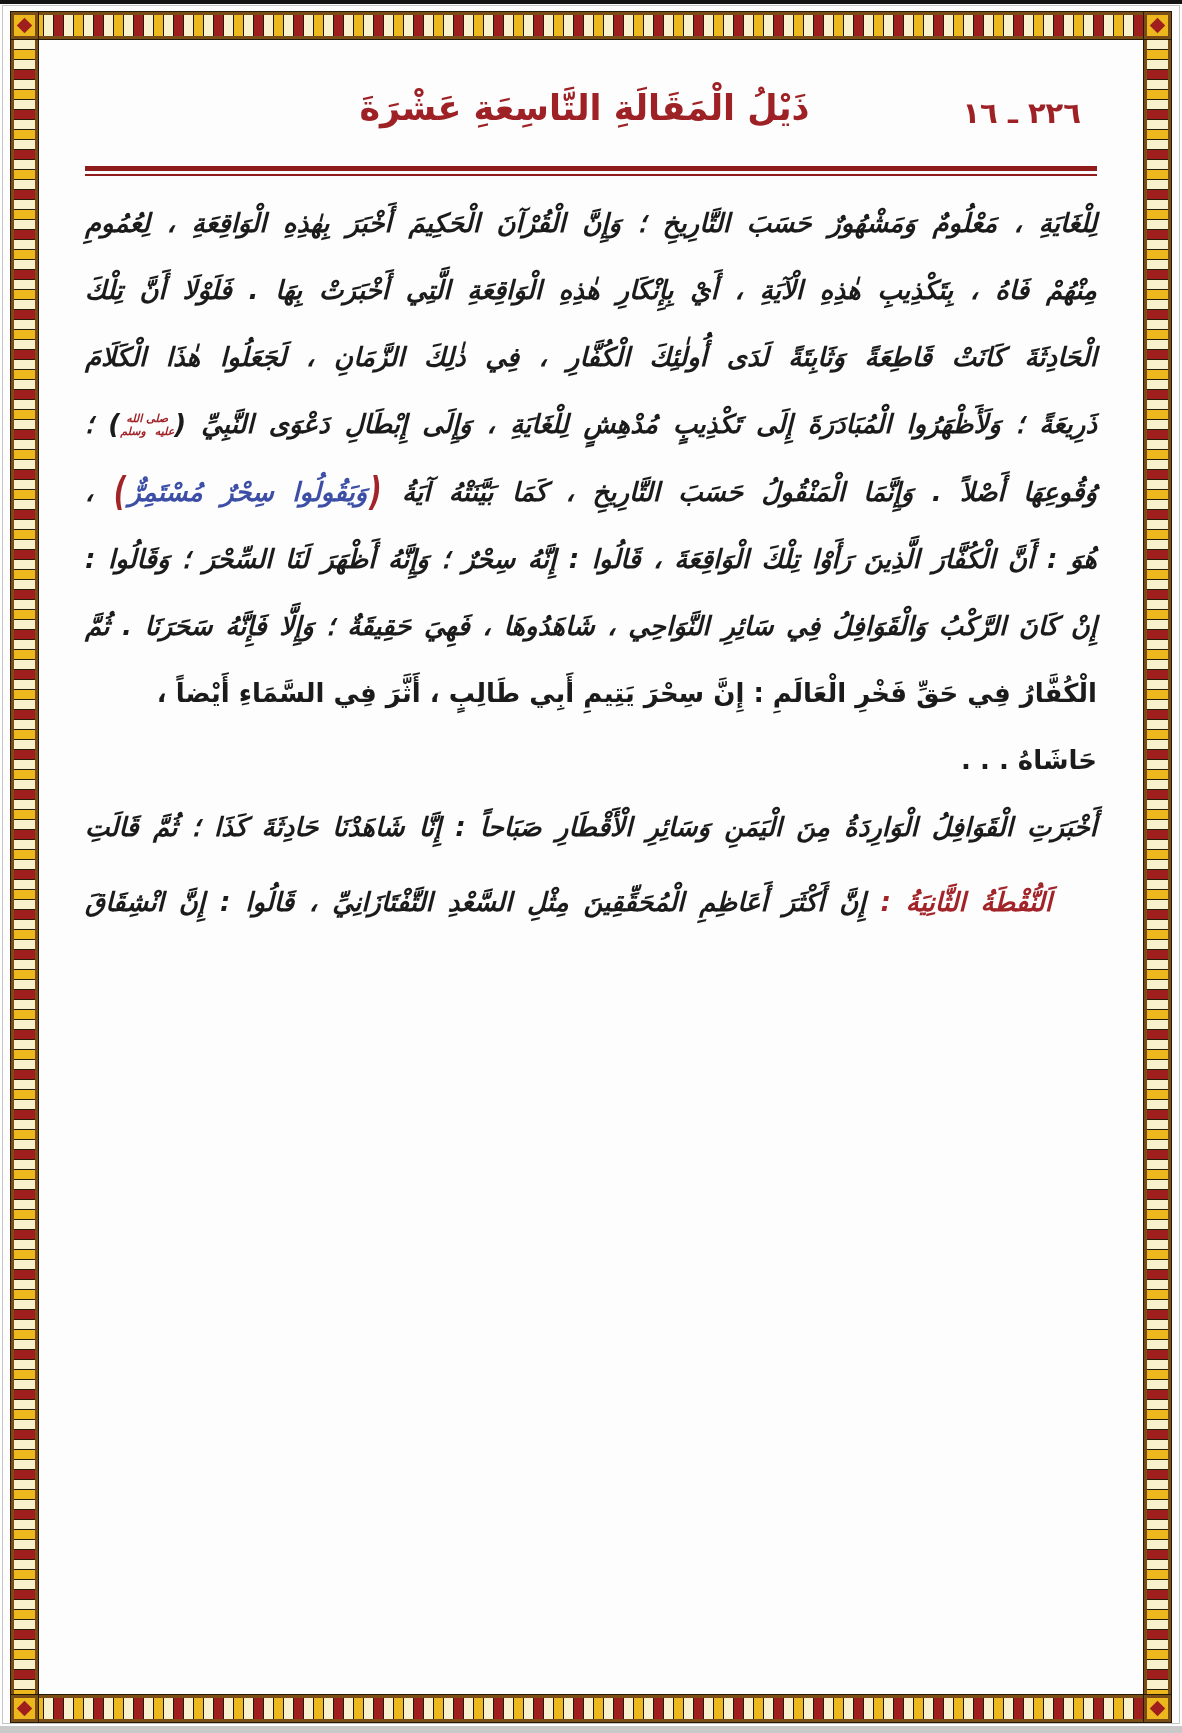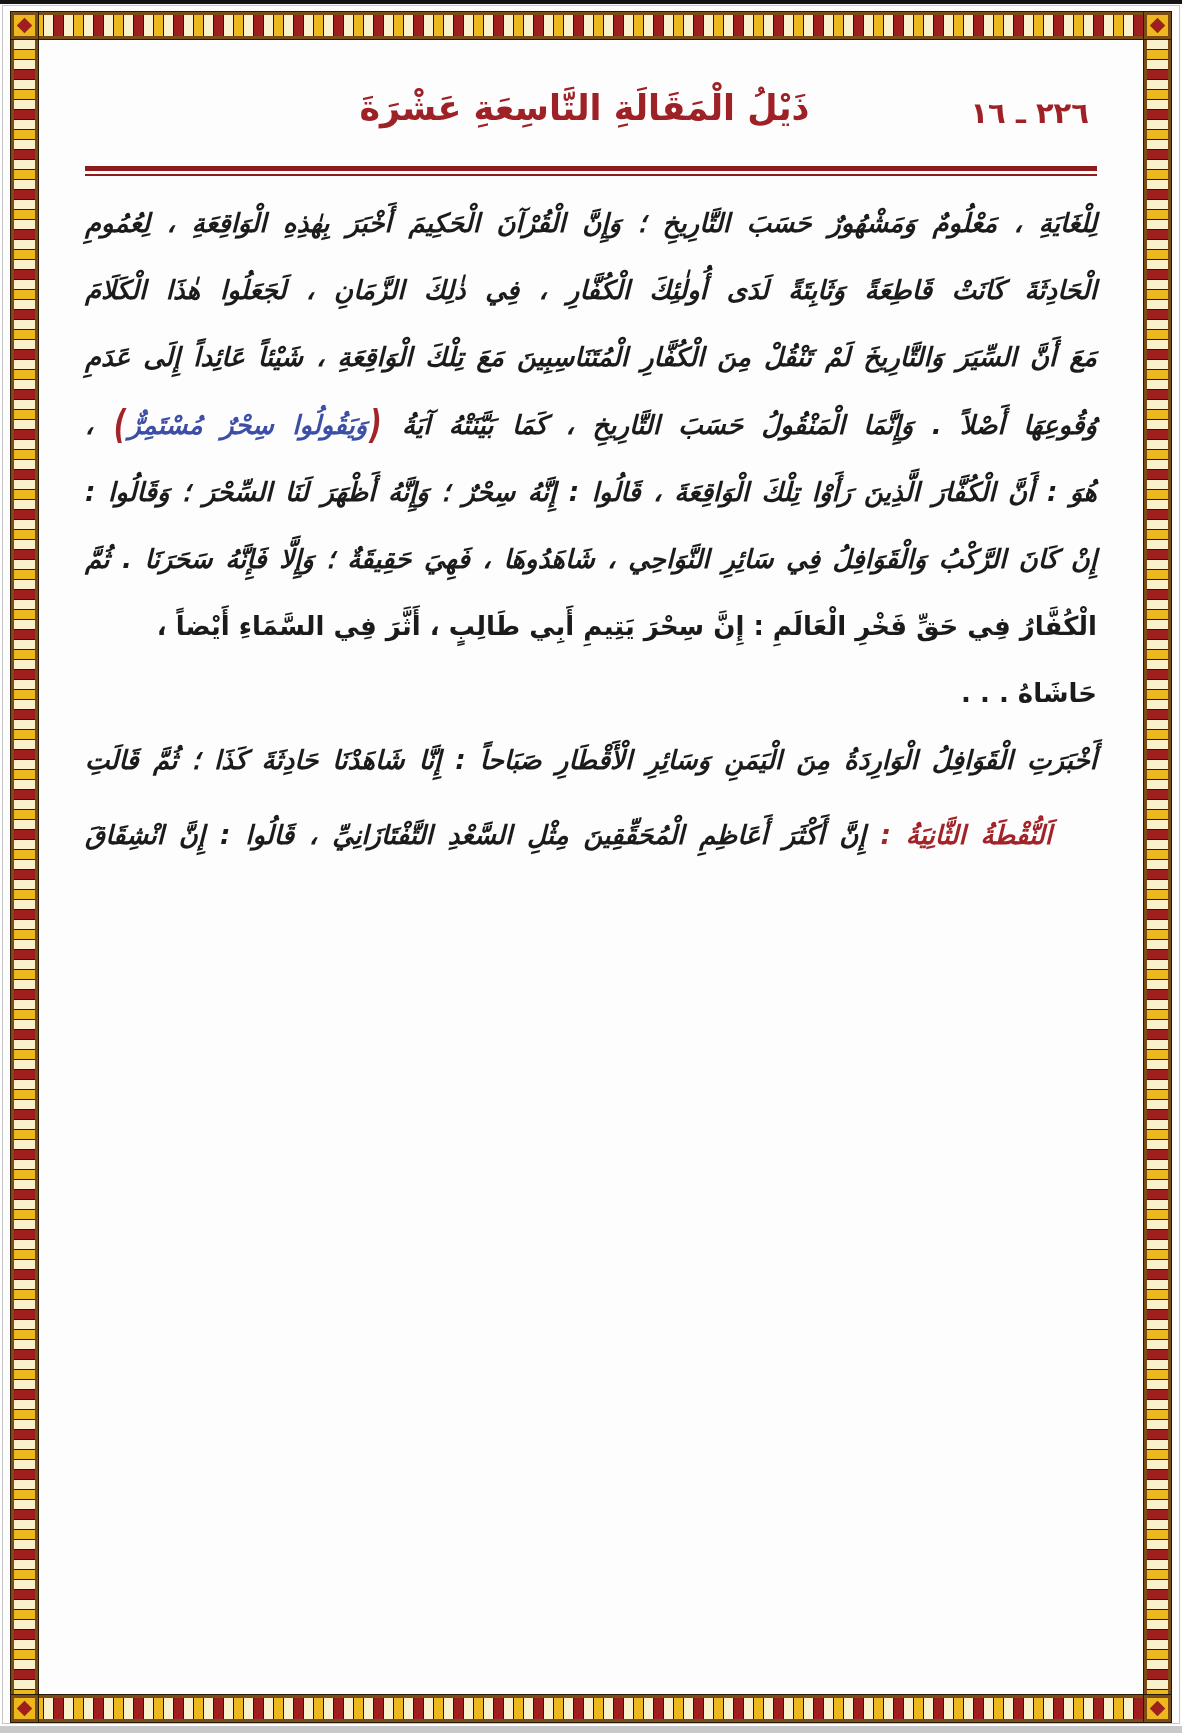--- a/index.html
+++ b/index.html
@@ -47,21 +47,21 @@
   
   .content{
     position:absolute;top:44px;left:42px;right:42px;bottom:42px;
     padding:0 43px;box-sizing:border-box;
     direction:rtl;
   }
   .header-row{
     position:relative;height:64px;margin-top:44px;
   }
   .page-number{
-    position:absolute;right:8px;top:8px;
+    position:absolute;right:16px;top:8px;
     color:#9e2126;font-size:29px;font-weight:700;letter-spacing:2px;
   }
   .page-title{
     position:absolute;left:0;right:13px;text-align:center;top:0;
     color:#9e2126;font-size:35px;font-weight:700;
   }
   .rule{margin-top:14px;}
   .rule .r1{height:5px;background:#8e1c1c;}
   .rule .r2{height:2px;background:#8e1c1c;margin-top:3px;}
   .body-text{
@@ -105,22 +105,23 @@
   <div class="header-row">
     <div class="page-number">٢٢٦ ـ ١٦</div>
     <div class="page-title">ذَيْلُ الْمَقَالَةِ التَّاسِعَةِ عَشْرَةَ</div>
   </div>
   <div class="rule">
     <div class="r1"></div>
     <div class="r2"></div>
   </div>
   <div class="body-text" id="body-text">
       <div class="line just"><span class="sg-b">لِلْغَايَةِ ، مَعْلُومٌ وَمَشْهُورٌ حَسَبَ التَّارِيخِ ؛ وَإِنَّ الْقُرْآنَ الْحَكِيمَ أَخْبَرَ بِهٰذِهِ الْوَاقِعَةِ ، لِعُمُومِ</span></div>
+      <div class="line just"><span class="sg-b">مِنْهُمْ فَاهُ ، بِتَكْذِيبِ هٰذِهِ الْآيَةِ ، أَيْ بِإِنْكَارِ هٰذِهِ الْوَاقِعَةِ الَّتِي أَخْبَرَتْ بِهَا . فَلَوْلَا أَنَّ تِلْكَ</span></div>
       <div class="line just"><span class="sg-b">الْحَادِثَةَ كَانَتْ قَاطِعَةً وَثَابِتَةً لَدَى أُولٰئِكَ الْكُفَّارِ ، فِي ذٰلِكَ الزَّمَانِ ، لَجَعَلُوا هٰذَا الْكَلَامَ</span></div>
-      <div class="line just"><span class="sg-b">مَعَ أَنَّ السِّيَرَ وَالتَّارِيخَ لَمْ تَنْقُلْ مِنَ الْكُفَّارِ الْمُتَنَاسِبِينَ مَعَ تِلْكَ الْوَاقِعَةِ ، شَيْئاً عَائِداً إِلَى عَدَمِ</span></div>
+      <div class="line just"><span class="sg-b">ذَرِيعَةً ؛ وَلَأَظْهَرُوا الْمُبَادَرَةَ إِلَى تَكْذِيبٍ مُدْهِشٍ لِلْغَايَةِ ، وَإِلَى إِبْطَالِ دَعْوَى النَّبِيِّ </span><span class="sg-b">(</span><span class="sg-w">صلى الله عليه وسلم</span><span class="sg-b">) ؛</span></div>
       <div class="line just"><span class="sg-b">وُقُوعِهَا أَصْلاً . وَإِنَّمَا الْمَنْقُولُ حَسَبَ التَّارِيخِ ، كَمَا بَيَّنَتْهُ آيَةُ </span><span class="sg-p">(</span><span class="sg-q">وَيَقُولُوا سِحْرٌ مُسْتَمِرٌّ</span><span class="sg-p">)</span><span class="sg-b"> ،</span></div>
       <div class="line just"><span class="sg-b">هُوَ : أَنَّ الْكُفَّارَ الَّذِينَ رَأَوْا تِلْكَ الْوَاقِعَةَ ، قَالُوا : إِنَّهُ سِحْرٌ ؛ وَإِنَّهُ أَظْهَرَ لَنَا السِّحْرَ ؛ وَقَالُوا :</span></div>
       <div class="line just"><span class="sg-b">إِنْ كَانَ الرَّكْبُ وَالْقَوَافِلُ فِي سَائِرِ النَّوَاحِي ، شَاهَدُوهَا ، فَهِيَ حَقِيقَةٌ ؛ وَإِلَّا فَإِنَّهُ سَحَرَنَا . ثُمَّ</span></div>
       <div class="line nat"><span class="sg-b">الْكُفَّارُ فِي حَقِّ فَخْرِ الْعَالَمِ : إِنَّ سِحْرَ يَتِيمِ أَبِي طَالِبٍ ، أَثَّرَ فِي السَّمَاءِ أَيْضاً ، حَاشَاهُ . . .</span></div>
       <div class="line just"><span class="sg-b">أَخْبَرَتِ الْقَوَافِلُ الْوَارِدَةُ مِنَ الْيَمَنِ وَسَائِرِ الْأَقْطَارِ صَبَاحاً : إِنَّا شَاهَدْنَا حَادِثَةَ كَذَا ؛ ثُمَّ قَالَتِ</span></div>
       <div class="line just" style="text-indent: 45px; margin-top: 8px;"><span class="sg-r">اَلنُّقْطَةُ الثَّانِيَةُ : </span><span class="sg-b">إِنَّ أَكْثَرَ أَعَاظِمِ الْمُحَقِّقِينَ مِثْلِ السَّعْدِ التَّفْتَازَانِيِّ ، قَالُوا : إِنَّ انْشِقَاقَ</span></div>
     </div>
 </div>
 
 </body></html>

